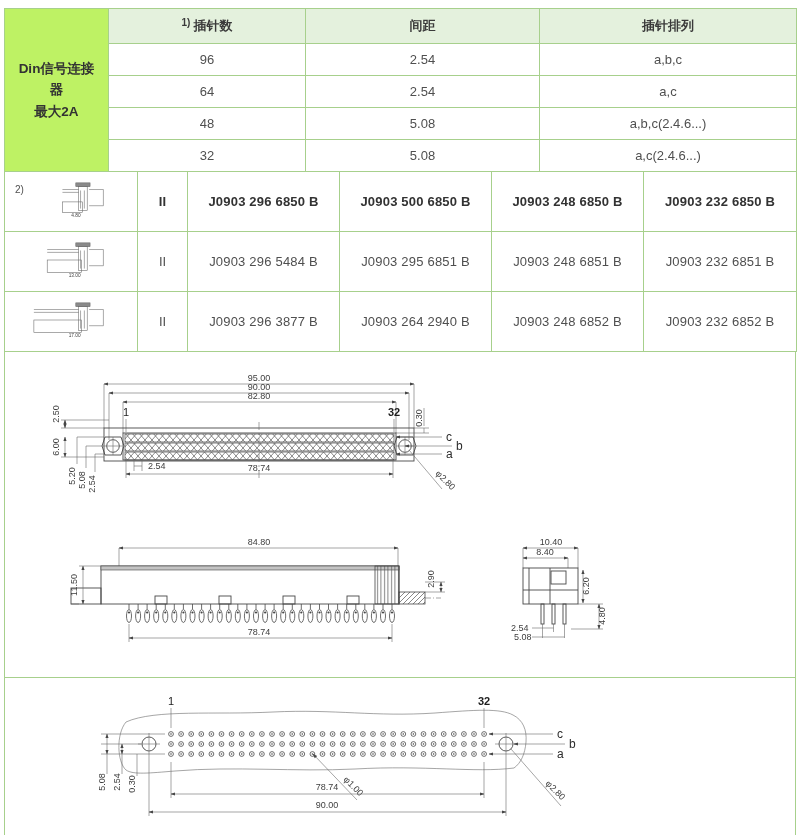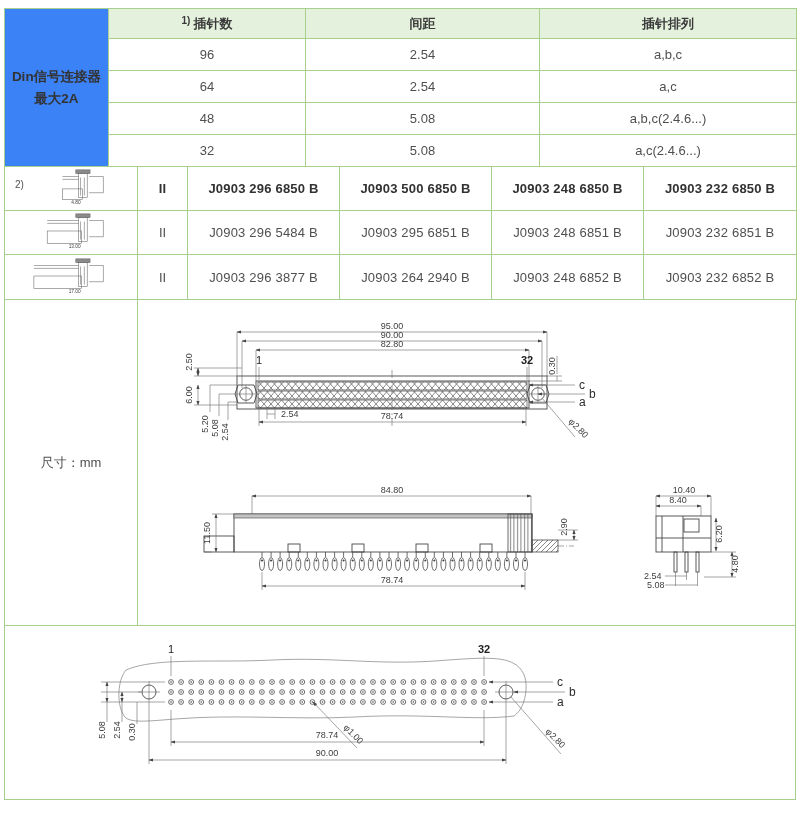--- a/index.html
+++ b/index.html
@@ -1,23 +1,23 @@
 <!DOCTYPE html>
 <html><head>
 <meta charset="utf-8">
 <style>
   html,body{margin:0;padding:0;background:#fff;}
   .page{position:relative;width:800px;height:835px;background:#fff;box-sizing:border-box;
         padding:8px 4px 0 4px;font-family:"Liberation Sans",sans-serif;}
   table{border-collapse:collapse;table-layout:fixed;width:792px;}
   td{border:1px solid #a7d08c;text-align:center;vertical-align:middle;
-     color:#4f4f4f;font-size:13px;padding:0;overflow:hidden;}
+     color:#4f4f4f;font-size:13px;padding:8px;overflow:hidden;}
   .hd{background:#e4f1dd;font-weight:bold;color:#3a3a3a;}
   .sup{font-size:10px;vertical-align:top;padding-right:3px;color:#3a3a3a;}
-  .prod{font-weight:bold;color:#333;font-size:13.5px;line-height:1.6;background:#3b82f6;}
+  .prod{font-weight:bold;color:#333;font-size:13.5px;line-height:1.6;background:#bef264;}
   .boldrow{font-weight:bold;color:#323232;letter-spacing:.2px;}
   .ord{letter-spacing:.2px;}
   .sketchcell{position:relative;}
   .note2{position:absolute;left:10px;top:12px;font-size:10px;color:#4f4f4f;}
   .sec{display:flex;width:790px;border:1px solid #a7d08c;border-top:none;}
   .sec-label{width:132px;border-right:1px solid #a7d08c;display:flex;align-items:center;
              justify-content:center;color:#4f4f4f;font-size:13px;flex:none;}
   .sec-body{position:relative;flex:1;}
   svg text{font-family:"Liberation Sans",sans-serif;}
   .dt{font-size:9px;fill:#3d3d3d;}
@@ -148,21 +148,20 @@
       <td>II</td>
       <td class="ord">J0903 296 3877 B</td>
       <td class="ord">J0903 264 2940 B</td>
       <td class="ord">J0903 248 6852 B</td>
       <td class="ord">J0903 232 6852 B</td>
     </tr>
   </tbody>
     </table>
 
   <div class="sec" style="height:325px">
-    <div class="sec-label">尺寸：mm</div>
     <div class="sec-body">
       <svg width="657" height="323" viewBox="0 0 657 323">
         <defs>
           <marker id="ar" viewBox="0 0 10 10" refX="9" refY="5" markerWidth="8" markerHeight="8" orient="auto-start-reverse">
             <path d="M0,1.5 L10,5 L0,8.5 Z" fill="#474747"></path>
           </marker>
           <pattern id="xhatch" width="7" height="8" patternUnits="userSpaceOnUse">
             <path d="M0,0 L7,8 M7,0 L0,8" stroke="#555" stroke-width="0.7"></path>
           </pattern>
           <pattern id="vhatch" width="3.5" height="6" patternUnits="userSpaceOnUse">

